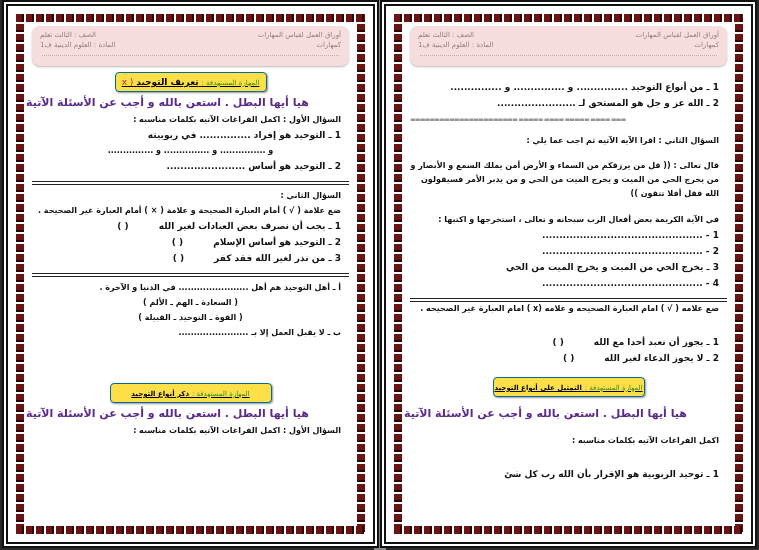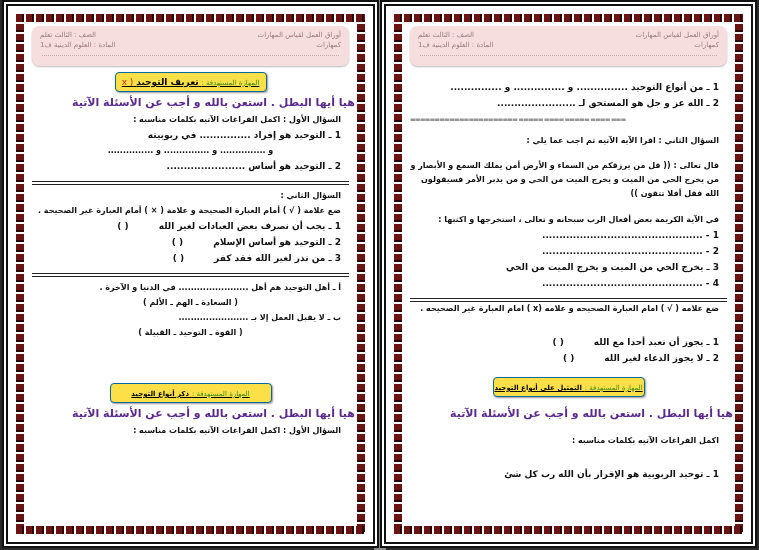--- a/index.html
+++ b/index.html
@@ -20,21 +20,21 @@
   .inner{position:absolute;top:18px;left:18px;right:18px;bottom:18px;direction:rtl;}
   .hdr{background:#f6dede;border-radius:8px;height:40px;margin:2px 6px 0 6px;position:relative;box-shadow:0 1px 2px #bbb;font-size:7px;color:#9a7a7a;}
   .hdr .r1{position:absolute;right:8px;top:5px;}
   .hdr .r2{position:absolute;right:8px;top:15px;text-align:right;}
   .hdr .l1{position:absolute;left:8px;top:5px;}
   .hdr .l2{position:absolute;left:8px;top:15px;}
   .hdr .dots{position:absolute;left:10px;right:10px;top:29px;border-bottom:1px dotted #c9a9a9;}
   .skill{margin:6px auto 0 auto;width:150px;height:18px;background:#fde047;border:1px solid #0369a1;border-radius:4px;text-align:center;font-size:9px;line-height:18px;box-shadow:1px 1px 2px #999;text-decoration:underline;}
   .skill .k{color:#3a8a1a;font-size:7px;}
   .skill .x{color:#d02020;}
-  .hero{text-align:right;color:#5a2a8a;font-size:11px;font-weight:bold;margin-top:4px;}
+  .hero{text-align:left;color:#5a2a8a;font-size:11px;font-weight:bold;margin-top:4px;}
   .q{font-size:8px;font-weight:bold;color:#111;margin:6px 14px 0 0;}
   .line{font-size:9px;font-weight:bold;color:#111;margin:6px 14px 0 0;}
   .line.c{text-align:center;margin-right:0;}
   .sep{margin:10px 6px 0 6px;border-top:1px solid #222;border-bottom:1px solid #222;height:2px;}
   .eq{margin:8px 6px 0 6px;font-size:7px;letter-spacing:-1px;color:#333;text-align:left;white-space:nowrap;overflow:hidden;}
   .paren{display:inline-block;margin-right:30px;}
   .big{font-size:11px;}
 </style>
 </head>
 <body>
@@ -64,22 +64,22 @@
       <div class="line">2 ـ التوحيد هو أساس .......................</div>
       <div class="sep"></div>
       <div class="q" style="">السؤال الثاني :</div>
       <div class="q">ضع علامة ( √ ) أمام العبارة الصحيحة و علامة ( × ) أمام العبارة غير الصحيحة .</div>
       <div class="line"><span>1 ـ يجب أن نصرف بعض العبادات لغير الله</span><span class="paren">(   )</span></div>
       <div class="line"><span>2 ـ التوحيد هو أساس الإسلام</span><span class="paren">(   )</span></div>
       <div class="line"><span>3 ـ من نذر لغير الله فقد كفر</span><span class="paren">(   )</span></div>
       <div class="sep"></div>
       <div class="line" style="font-size:8px">أ ـ أهل التوحيد هم أهل ....................... في الدنيا و الآخرة .</div>
       <div class="line c" style="font-size:8px">( السعادة ـ الهم ـ الألم )</div>
+      <div class="line c" style="font-size:8px">( القوة ـ التوحيد ـ القبيلة )</div>
       <div class="line" style="font-size:8px">ب ـ لا يقبل العمل إلا بـ .......................</div>
-      <div class="line c" style="font-size:8px">( القوة ـ التوحيد ـ القبيلة )</div>
       <div class="skill" style="margin-top:46px;width:160px">
         <span class="k">المهارة المستهدفة :</span>
         <b style="font-size:7px">ذكر أنواع التوحيد</b>
       </div>
       <div class="hero">هيا أيها البطل . استعن بالله و أجب عن الأسئلة الآتية</div>
       <div class="q">السؤال الأول : اكمل الفراغات الآتيه بكلمات مناسبه :</div>
     </div>
   </div>
 
   <div class="page right">

